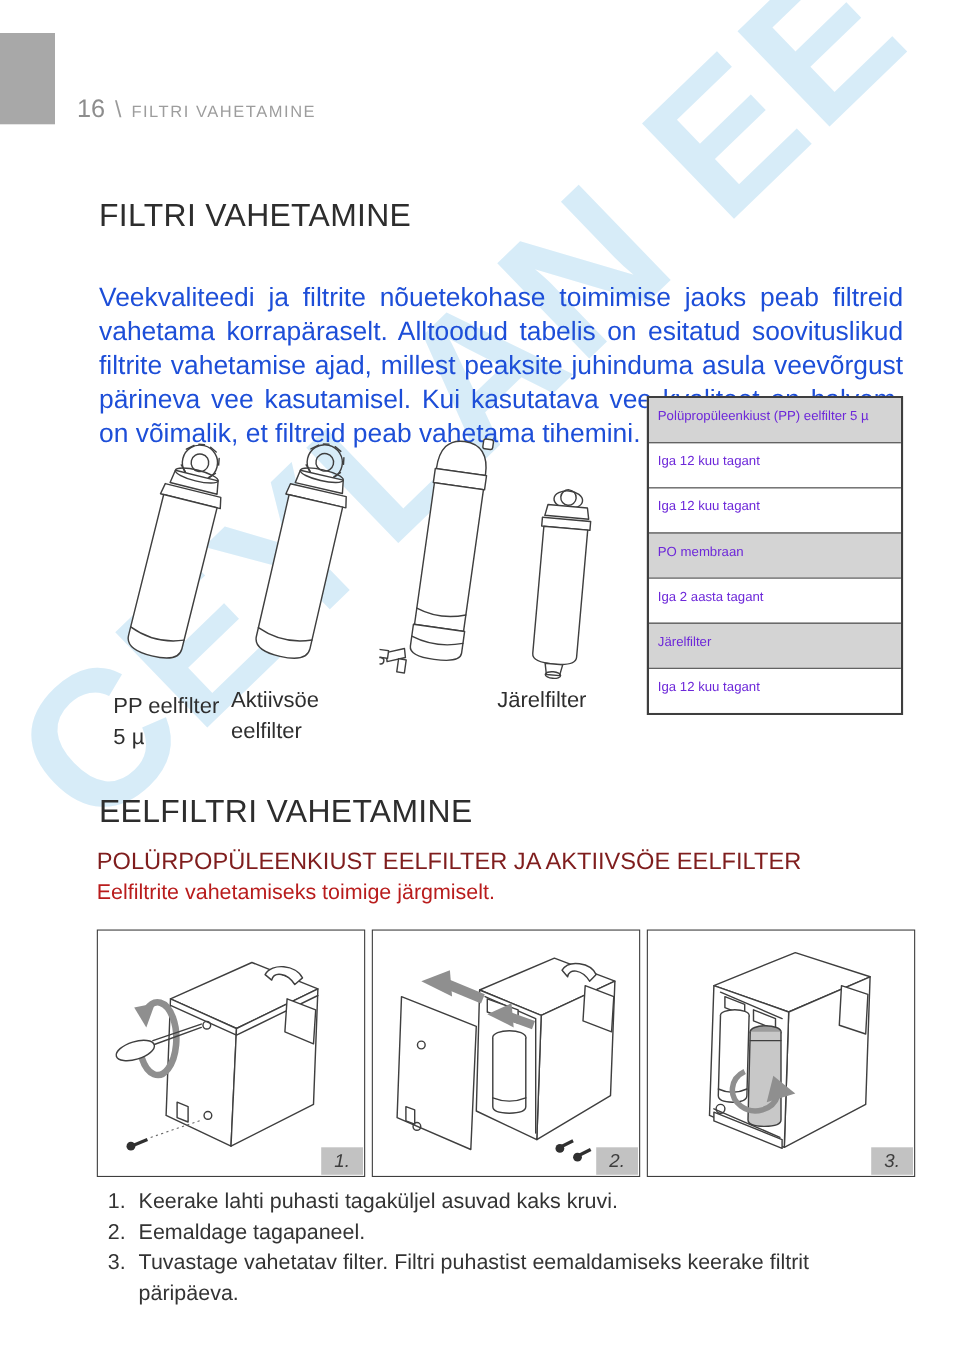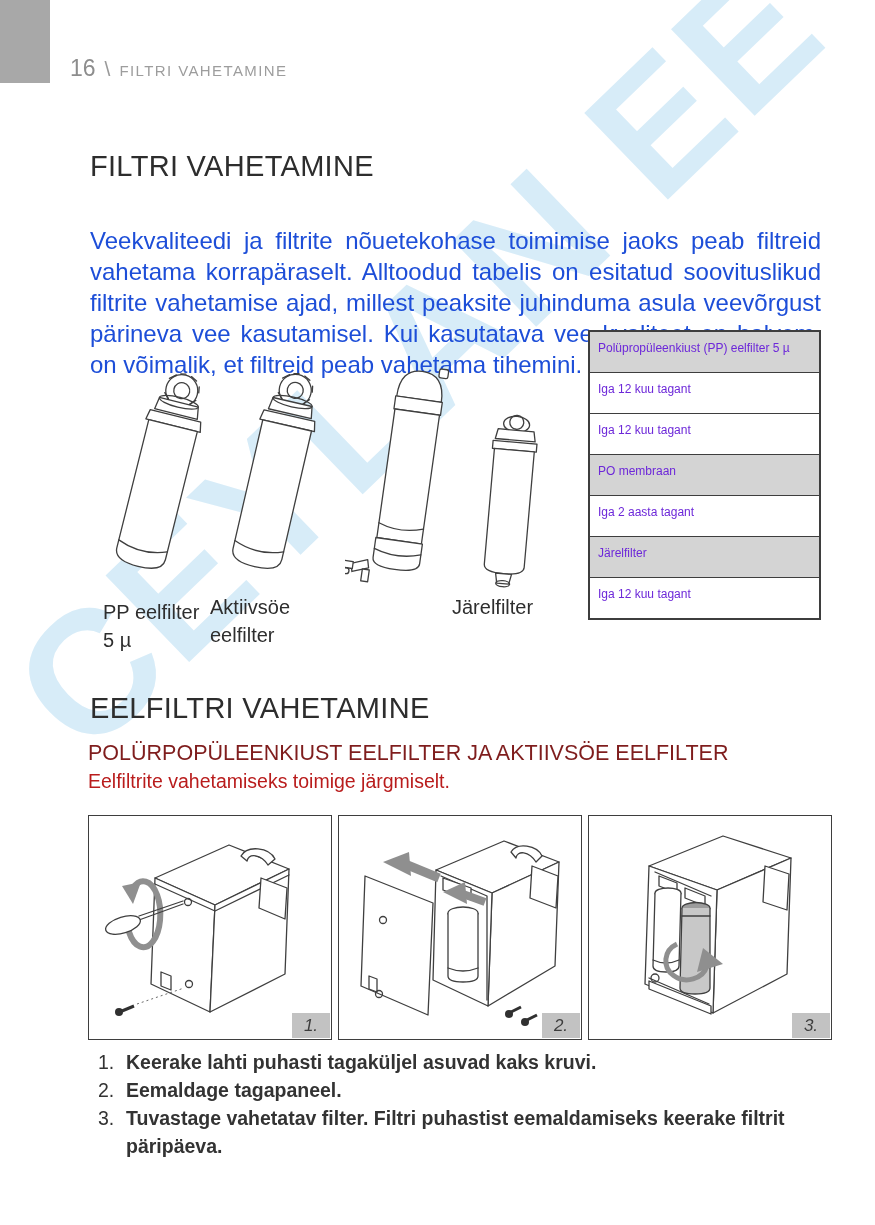--- a/index.html
+++ b/index.html
@@ -12,21 +12,21 @@
     color:#2f2f2f;
   }
   
   .watermark{
     position:absolute;left:-25px;top:645px;
     font-size:175px;font-weight:bold;letter-spacing:4px;
     color:#d7ecf8;white-space:nowrap;
     transform:rotate(-44deg);transform-origin:0 0;
     z-index:0;user-select:none;
   }
-  .layer{position:absolute;inset:0;z-index:1;}
+  .layer{position:absolute;inset:0;z-index:1;margin-top:30px;}
   
   .corner-block{position:absolute;left:0;top:0;width:50px;height:83px;background:#a8a8a8;}
   .page-header{position:absolute;left:70px;top:55px;display:flex;align-items:baseline;gap:9px;}
   .page-num{font-size:23px;color:#8d8d8d;}
   .page-sep{font-size:21px;color:#9a9a9a;}
   .page-crumb{font-size:15px;color:#9d9d9d;letter-spacing:1.4px;}
   
   .h1{position:absolute;left:90px;font-size:29px;font-weight:400;color:#2d2d2d;letter-spacing:0.3px;}
   .title1{top:150px;}
   .intro-par{
@@ -61,21 +61,21 @@
   .fig-badge{
     position:absolute;right:1px;bottom:1px;width:38px;height:25px;
     background:#c2c2c2;display:flex;align-items:center;justify-content:center;
     font-size:17px;font-style:italic;color:#3d3d3d;
   }
   .fig-box svg{position:absolute;left:0;top:0;}
   
   .steps{position:absolute;left:98px;top:1048px;width:700px;}
   .step{display:flex;font-size:19.5px;line-height:28px;color:#333;}
   .step .marker{width:28px;flex:0 0 28px;}
-  .step .txt{flex:1;font-weight:bold;}
+  .step .txt{flex:1;}
   svg .ln{fill:none;stroke:#3f3f3f;stroke-width:1.3;stroke-linejoin:round;stroke-linecap:round;}
   svg .face{fill:#ffffff;stroke:#3f3f3f;stroke-width:1.3;stroke-linejoin:round;}
   svg .gray{fill:#8f8f8f;stroke:none;}
   svg .garc{fill:none;stroke:#8f8f8f;stroke-width:6;stroke-linecap:round;}
   svg .dark{fill:#303030;stroke:none;}
 </style>
 </head>
 <body>
 
 <div class="page">

